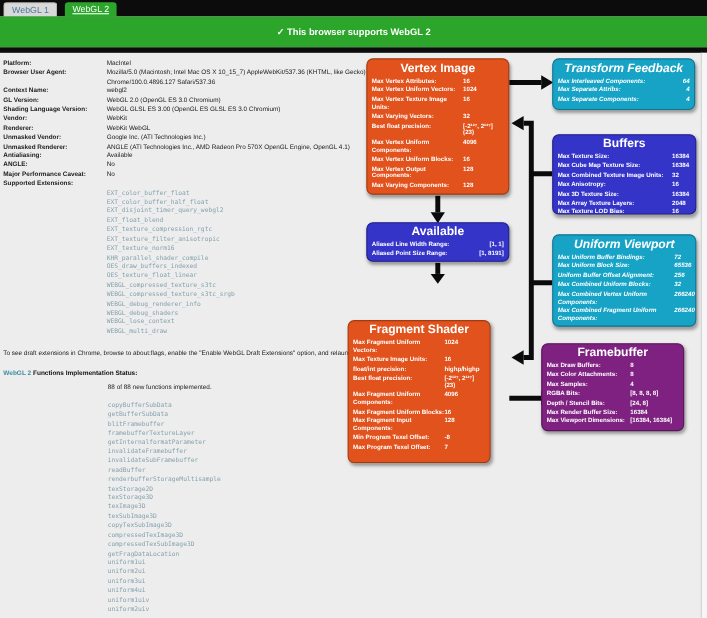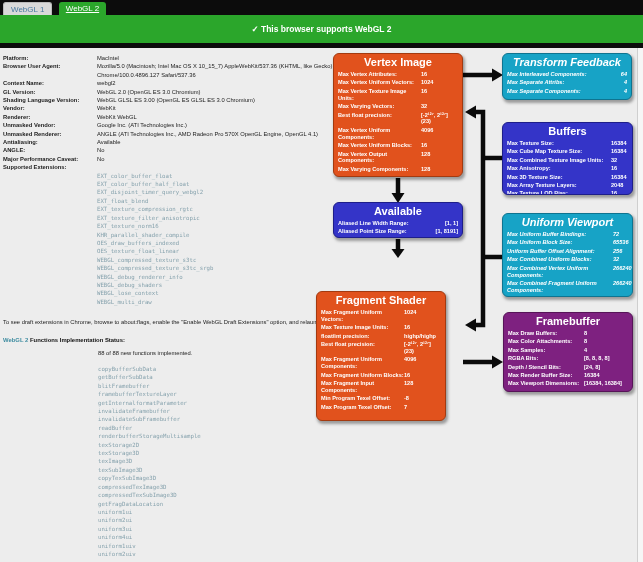--- a/index.html
+++ b/index.html
@@ -46,21 +46,21 @@
   .box-blue   { background:#3434C8; border-color:#1E1E8A; }
   .box-teal   { background:#17A3C6; border-color:#0E7490;font-style:italic; }
   .box-purple { background:#7E2180; border-color:#571458; }
 
   #box-vertex   { left:333px; top:53px;  width:130px; height:124px; }
   #box-tf       { left:502px; top:53px;  width:130px; height:47px;  }
   #box-textures { left:502px; top:122px; width:131px; height:73px;  }
   #box-raster   { left:333px; top:202px; width:130px; height:36px;  }
   #box-fragment { left:316px; top:257px; width:130px; height:130px;margin-top:34px; }
   #box-ub       { left:502px; top:213px; width:131px; height:84px;  }
-  #box-fb       { left:503px; top:312px; width:130px; height:80px;  }
+  #box-fb       { left:492px; top:312px; width:130px; height:80px;  }
 
   #box-vertex .lbl, #box-fragment .lbl { width:83px; }
   #box-tf .lbl, #box-raster .lbl { flex:1; }
   #box-tf .val, #box-raster .val { flex:none; text-align:right; }
   #box-textures .lbl { width:104px; }
   #box-ub .lbl { width:106px; }
   #box-fb .lbl { width:76px; }
 </style>
 </head>
 <body>

